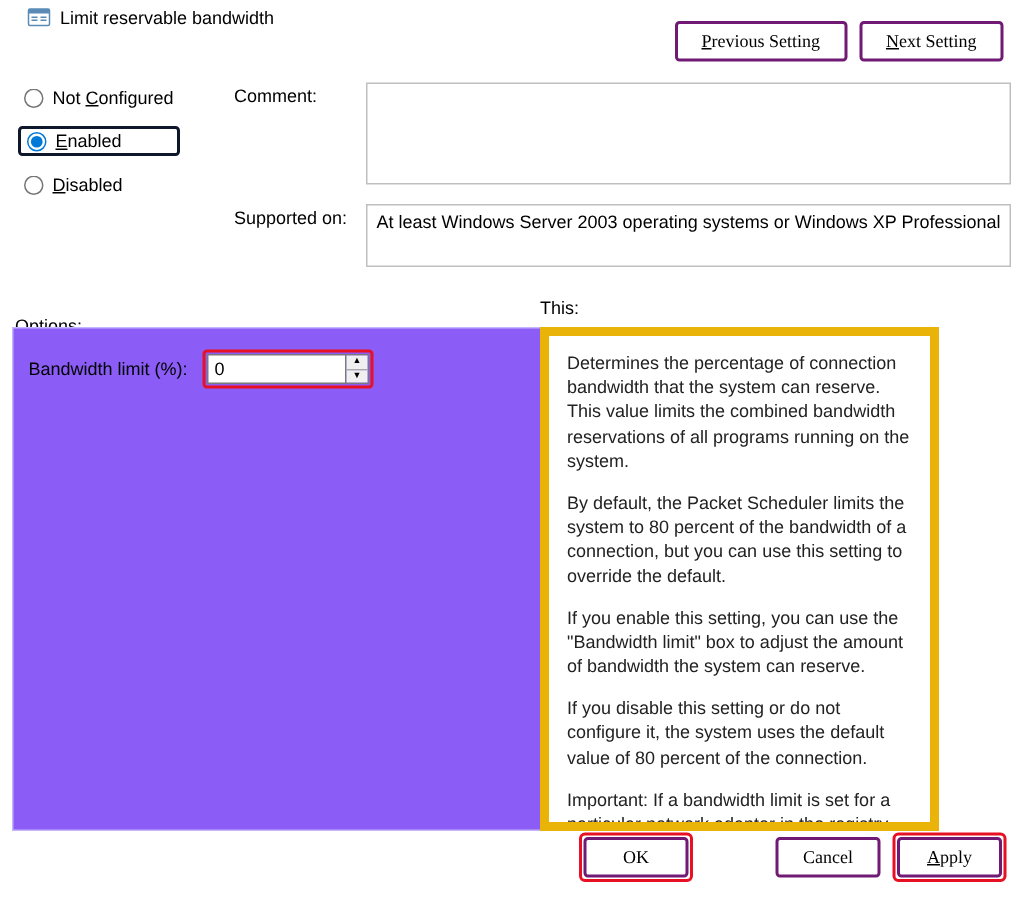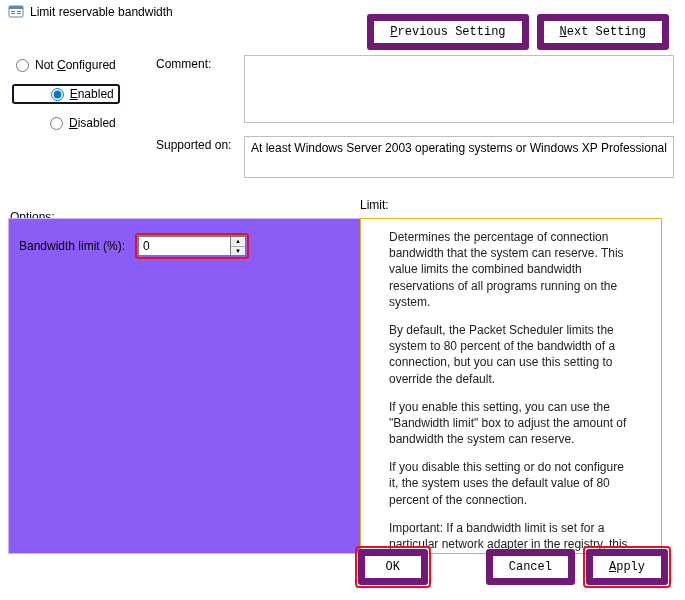--- a/index.html
+++ b/index.html
@@ -10,59 +10,59 @@
     color: #000;
     width: 685px;
     height: 600px;
     position: relative;
   }
   .titlebar {
     display: flex;
     align-items: center;
     padding: 4px 8px;
     gap: 6px;
+    margin-left: 10px;
   }
   .title-icon {
     width: 16px; height: 16px;
     display: inline-block;
     position: relative;
   }
   .title-icon svg { width: 16px; height: 16px; }
   .title-text { font-size: 12px; }
   .nav-buttons {
     position: absolute;
     top: 14px;
     right: 16px;
     display: flex;
     gap: 8px;
   }
   .btn {
-    border: 7px solid #701a75;
+    border: 2px solid #701a75;
     background: #fff;
     padding: 4px 16px;
-    font-family: Liberation Mono, monospace;
+    font-family: Liberation Serif, serif;
     font-size: 12px;
     border-radius: 3px;
     cursor: pointer;
   }
   .radio-group {
     position: absolute;
     top: 56px;
     left: 12px;
     display: flex;
     flex-direction: column;
     gap: 10px;
   }
   .radio-item {
     display: flex;
     align-items: center;
     gap: 6px;
     padding: 2px 4px;
     cursor: pointer;
-    justify-content: flex-end;
   }
   .radio-item input { cursor: pointer; accent-color: #0078d7; }
   .radio-item label { cursor: pointer; }
   .highlight-red {
     border: 2px solid #0f172a;
     border-radius: 3px;
     padding: 1px 4px;
   }
   .comment-label {
     position: absolute;
@@ -161,25 +161,25 @@
     padding: 0;
     display: flex;
     align-items: center;
     justify-content: center;
   }
   .spin-btn:first-child { border-bottom: 1px solid #aaa; }
   .help-panel {
     position: absolute;
     top: 218px;
     left: 360px;
-    width: 302px;
+    width: 266px;
     height: 336px;
-    border: 1px solid #eab308;
-    background: #fff;
-    padding: 10px 28px;
+    border: 6px solid #eab308;
+    background: #fff;
+    padding: 10px 12px;
     overflow-y: scroll;
     font-size: 12px;
     line-height: 1.35;
     color: #222;
   }
   .help-panel p { margin-bottom: 12px; }
   .bottom-buttons {
     position: absolute;
     bottom: 12px;
     right: 14px;
@@ -243,21 +243,21 @@
   </div>
 </div>
 
 <div class="comment-label">Comment:</div>
 <textarea class="comment-box" readonly="" style=""></textarea>
 
 <div class="supported-label">Supported on:</div>
 <div class="supported-box">At least Windows Server 2003 operating systems or Windows XP Professional</div>
 
 <div class="options-label">Options:</div>
-<div class="help-label">Limit:</div>
+<div class="help-label">This:</div>
 
 <div class="options-panel">
   <div class="bandwidth-row">
     <span>Bandwidth limit (%):</span>
     <span class="spinbox-wrap">
       <input class="spinbox-input" type="text" value="0" style="">
       <span class="spin-btns">
         <button class="spin-btn">▲</button>
         <button class="spin-btn">▼</button>
       </span>

